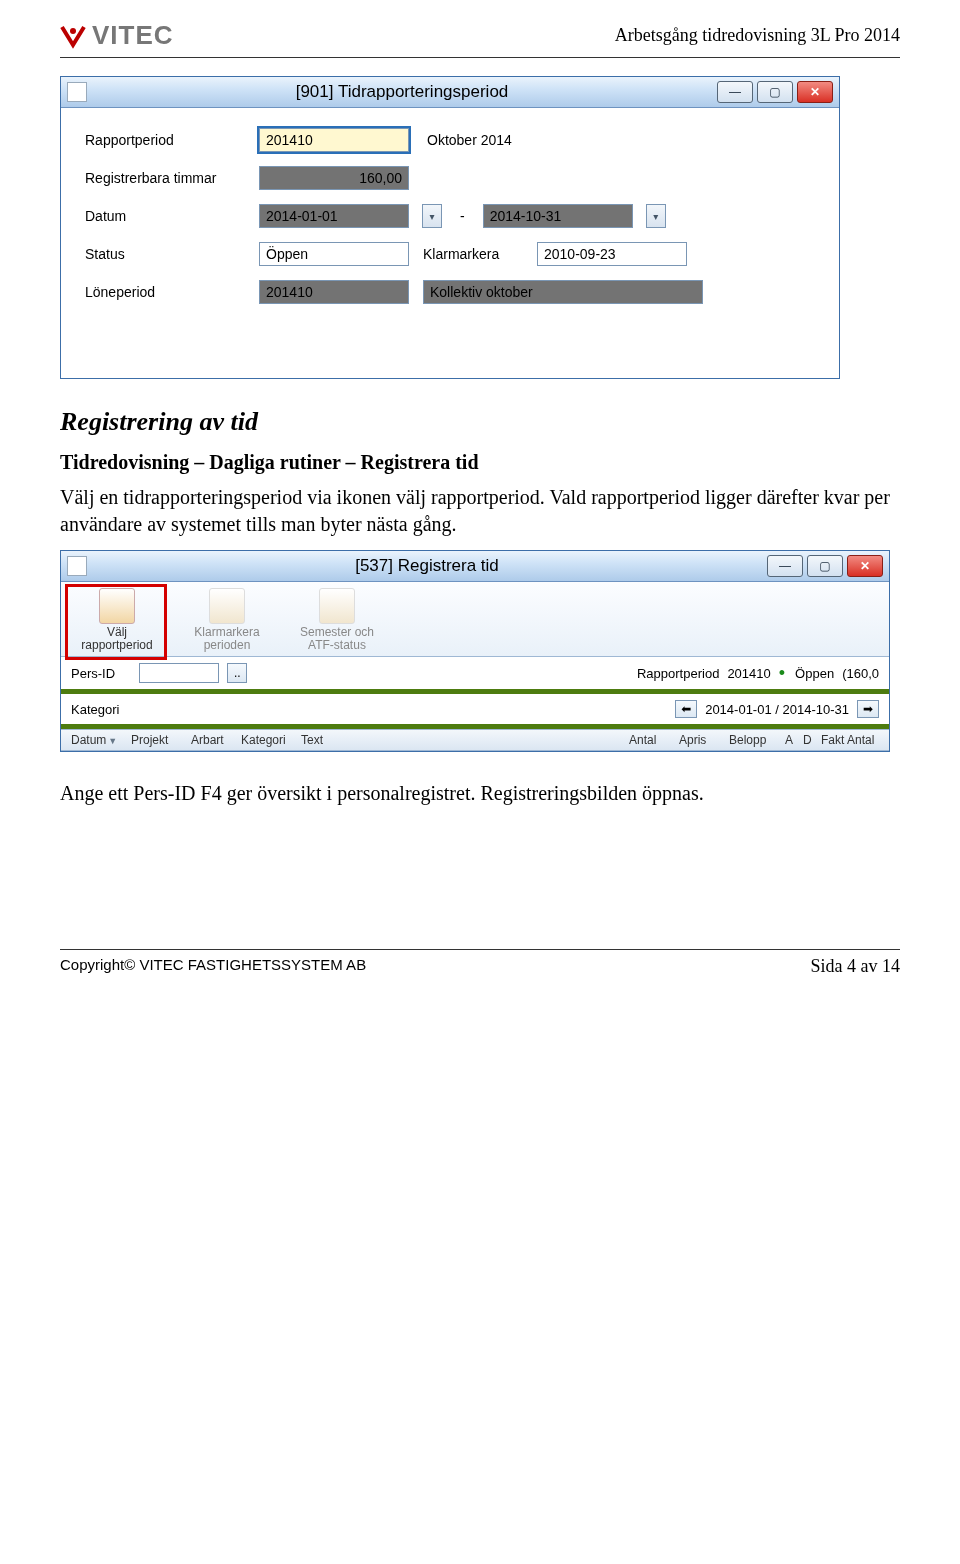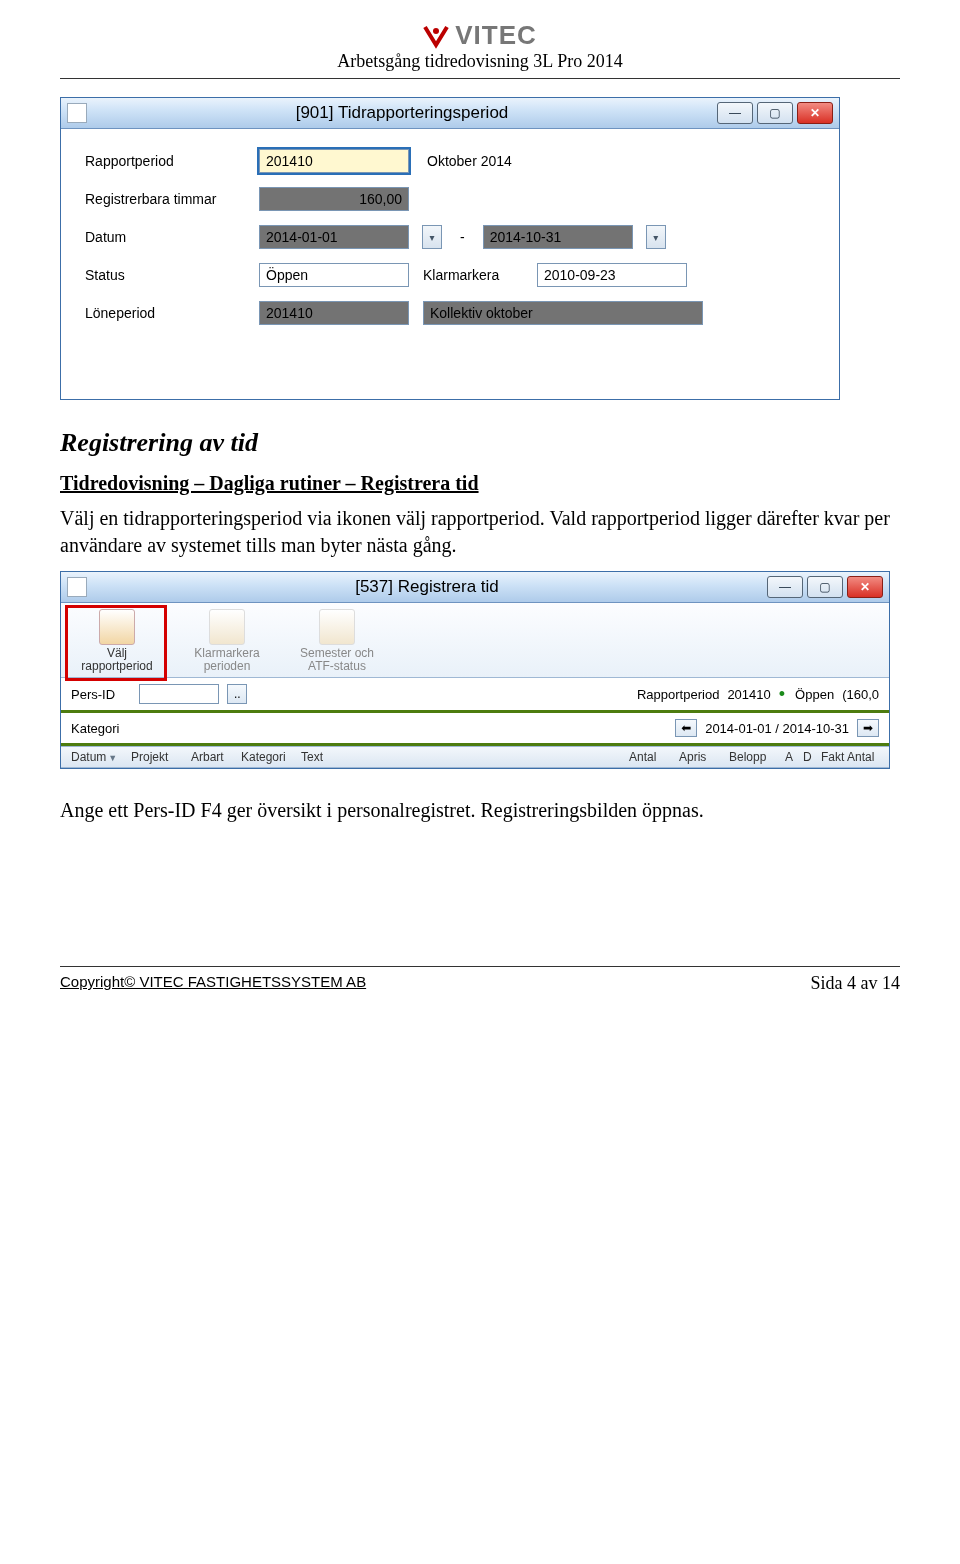--- a/index.html
+++ b/index.html
@@ -14,21 +14,20 @@
   .page {
     padding: 20px 60px 40px 60px;
   }
   .header {
     display: flex;
     justify-content: space-between;
     align-items: center;
     border-bottom: 1px solid #333;
     padding-bottom: 6px;
     margin-bottom: 18px;
-    flex-direction: column;
   }
   .logo {
     display: flex;
     align-items: center;
     gap: 6px;
   }
   .logo-mark {
     width: 26px; height: 26px;
     position: relative;
   }
@@ -141,21 +140,20 @@
     font-weight: bold;
     font-size: 26px;
     margin: 28px 0 14px 0;
     font-family: Liberation Serif, serif;
   }
   .section-h2 {
     font-weight: bold;
     font-size: 20px;
     margin: 10px 0 10px 0;
     font-family: Georgia, serif;
-    text-decoration: underline;
   }
 
   
   .win2-body {
     background: #bef264;
     padding: 0;
   }
   .toolbar {
     display: flex;
     align-items: flex-start;
@@ -188,21 +186,21 @@
     position: absolute;
     border: 3px solid #d40000;
     pointer-events: none;
   }
   .win2-wrap { position: relative; }
   .infobar {
     display: flex;
     align-items: center;
     padding: 6px 10px;
     gap: 8px;
-    border-bottom: 3px solid #4d7c0f;
+    border-bottom: 5px solid #4d7c0f;
     font-size: 13px;
     background: #fff;
   }
   .mini-label { min-width: 60px; }
   .mini-input {
     border: 1px solid #7a96b4;
     height: 20px; width: 80px;
     font-size: 12px;
     padding: 0 4px;
   }
@@ -237,21 +235,20 @@
   .footer-row {
     display: flex;
     justify-content: space-between;
     align-items: flex-end;
     margin-top: 140px;
     font-size: 16px;
   }
   .footer-left {
     font-family: Arial, sans-serif;
     font-size: 15px;
-    text-decoration: underline;
   }
   .footer-hr {
     border: none;
     border-top: 1px solid #333;
     margin: 2px 0 6px 0;
   }
   .footer-right {
     font-family: Georgia, serif;
     font-size: 18px;
   }

